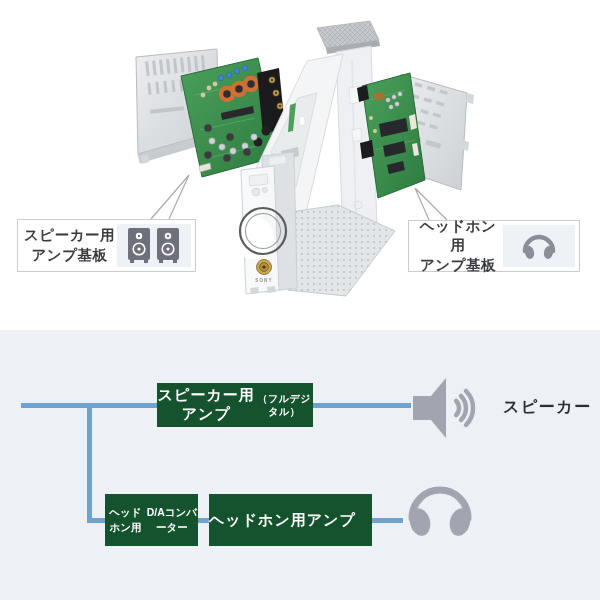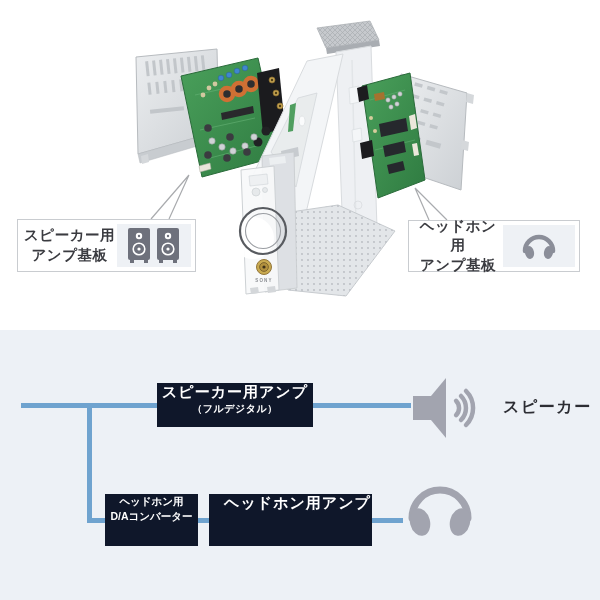--- a/index.html
+++ b/index.html
@@ -19,25 +19,25 @@
   .callout-tile{width:74px;background:#eef1f5;display:flex;align-items:center;justify-content:center;}
   .callout-headphone .callout-tile{width:72px;}
 
   
   .bottom-section{position:absolute;left:0;top:330px;width:600px;height:270px;background:#edf1f6;}
   .bline{position:absolute;background:#6fa3cf;}
   .line-main-h{left:21px;top:73px;width:390px;height:5px;}
   .line-branch-v{left:87px;top:73px;width:5px;height:120px;}
   .line-hp-h{left:87px;top:188px;width:316px;height:5px;}
 
-  .block{position:absolute;background:#0f172a;color:#ffffff;display:flex;flex-direction:column;
-         align-items:center;justify-content:flex-start;text-align:center;font-weight:bold;box-sizing:border-box;}
+  .block{position:absolute;background:#14532d;color:#ffffff;display:flex;
+         align-items:center;justify-content:space-between;text-align:center;font-weight:bold;box-sizing:border-box;}
   .block-speaker-amp{left:157px;top:53px;width:156px;height:44px;}
   .block-dac{left:105px;top:164px;width:93px;height:52px;}
-  .block-hp-amp{left:209px;top:164px;width:163px;height:52px;padding-left:14px;}
+  .block-hp-amp{left:209px;top:164px;width:163px;height:52px;}
   .block .l1{font-size:15px;letter-spacing:1px;line-height:1.25;}
   .block .l2{font-size:10px;letter-spacing:.5px;line-height:1.3;}
   .block-dac .l1,.block-dac .l2{font-size:10.5px;letter-spacing:0;line-height:1.45;}
 
   .out-icon{position:absolute;}
   .icon-speaker-out{left:413px;top:48px;}
   .icon-headphone-out{left:404px;top:142px;}
   .out-label{position:absolute;font-size:16px;font-weight:bold;color:#2c2d33;letter-spacing:1.5px;white-space:nowrap;}
   .label-speaker{left:503px;top:67px;font-family:Liberation Mono, monospace;}
   .label-headphone{left:503px;top:181px;}

